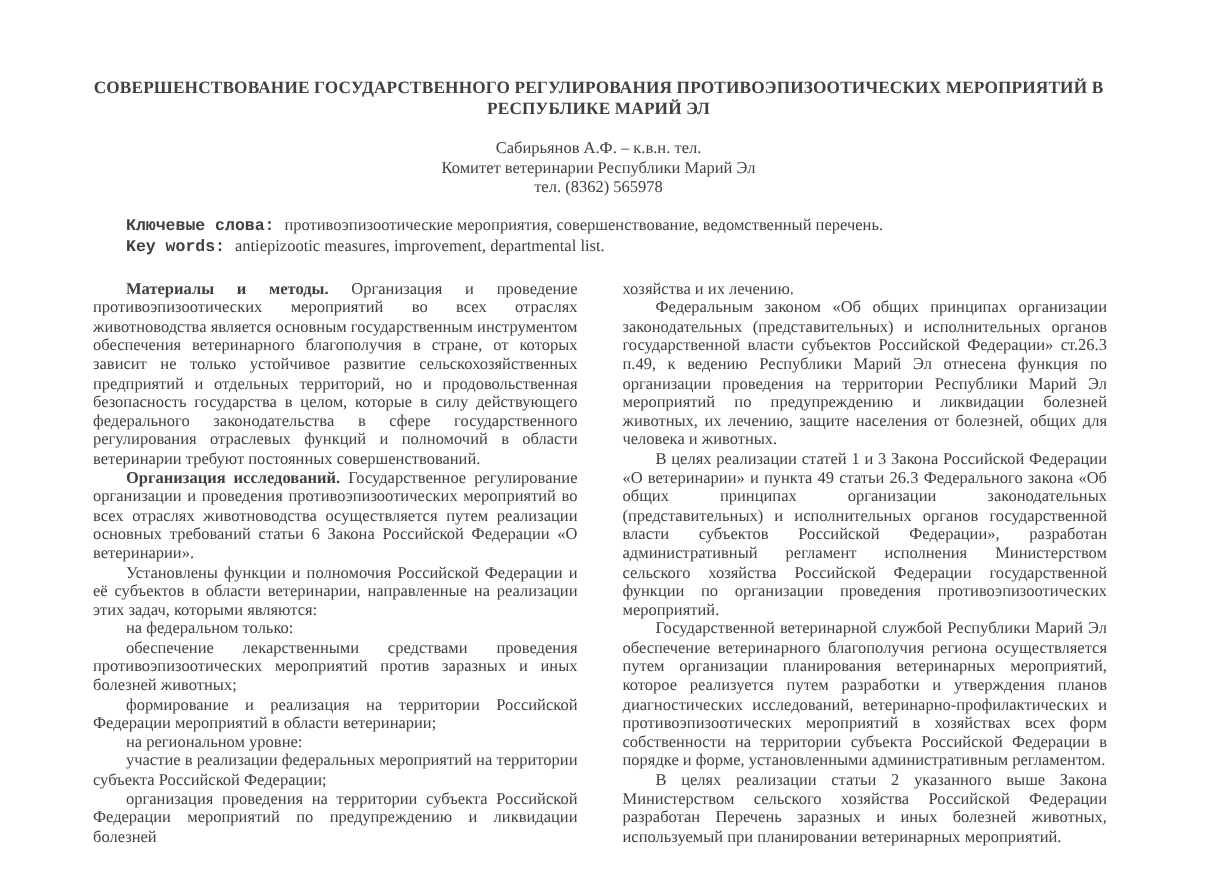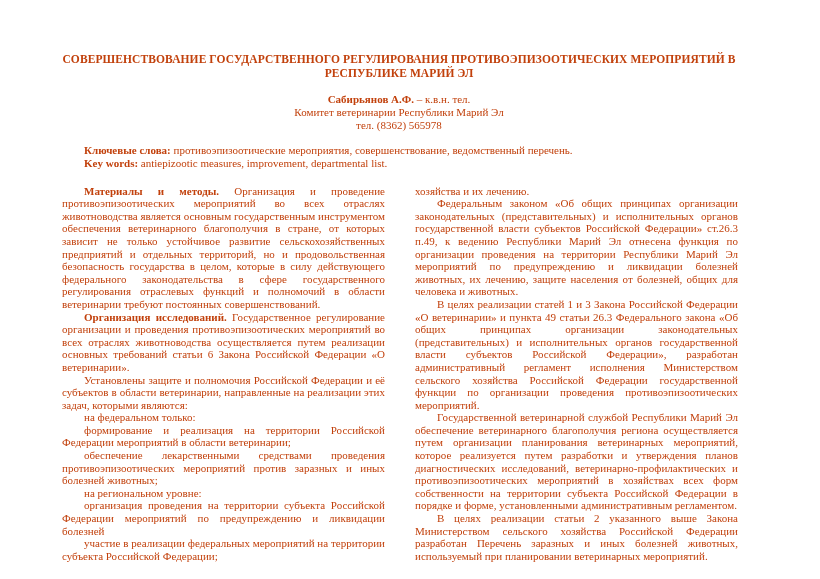--- a/index.html
+++ b/index.html
@@ -7,47 +7,47 @@
     padding: 0;
     background: #ffffff;
   }
   .page {
     position: relative;
     width: 776px;
     height: 579px;
     background: #ffffff;
     overflow: hidden;
     font-family: "Liberation Serif", "DejaVu Serif", serif;
-    color: #c2410c;
+    color: #404040;
   }
   .title {
     margin: 53px 40px 0 62px;
     text-align: center;
     font-weight: bold;
     font-size: 11.5px;
     line-height: 13.5px;
     letter-spacing: 0.1px;
   }
   .authors {
     margin: 13px 40px 0 62px;
     text-align: center;
     font-size: 11px;
     line-height: 13px;
   }
-  .author-line b { font-weight: bold; }
+  .author-line b { font-weight: normal; }
   .keywords {
     margin: 12px 38px 0 62px;
     font-size: 11px;
     line-height: 12.8px;
   }
   .kw-line {
     margin: 0;
     text-indent: 22px;
   }
-  .kw-line b { font-weight: bold; }
+  .kw-line b { font-weight: bold; font-family: Liberation Mono, monospace; }
   .columns {
     display: flex;
     gap: 30px;
     margin: 15px 38px 0 62px;
   }
   .col {
     width: 50%;
     font-size: 11px;
     line-height: 12.6px;
     text-align: justify;
@@ -75,27 +75,27 @@
   <div class="keywords">
     <p class="kw-line"><b>Ключевые слова: </b><span>противоэпизоотические мероприятия, совершенствование, ведомственный перечень.</span></p>
     <p class="kw-line"><b>Key words: </b><span>antiepizootic measures, improvement, departmental list.</span></p>
   </div>
 
   <div class="columns">
 
     <div class="col">
       <p><b>Материалы и методы. </b><span>Организация и проведение противоэпизоотических мероприятий во всех отраслях животноводства является основным государственным инструментом обеспечения ветеринарного благополучия в стране, от которых зависит не только устойчивое развитие сельскохозяйственных предприятий и отдельных территорий, но и продовольственная безопасность государства в целом, которые в силу действующего федерального законодательства в сфере государственного регулирования отраслевых функций и полномочий в области ветеринарии требуют постоянных совершенствований.</span></p>
       <p><b>Организация исследований. </b><span>Государственное регулирование организации и проведения противоэпизоотических мероприятий во всех отраслях животноводства осуществляется путем реализации основных требований статьи 6 Закона Российской Федерации «О ветеринарии».</span></p>
-      <p><span>Установлены защите и полномочия Российской Федерации и её субъектов в области ветеринарии, направленные на реализации этих задач, которыми являются:</span></p>
+      <p><span>Установлены функции и полномочия Российской Федерации и её субъектов в области ветеринарии, направленные на реализации этих задач, которыми являются:</span></p>
       <p><span>на федеральном только:</span></p>
+      <p><span>обеспечение лекарственными средствами проведения противоэпизоотических мероприятий против заразных и иных болезней животных;</span></p>
       <p><span>формирование и реализация на территории Российской Федерации мероприятий в области ветеринарии;</span></p>
-      <p><span>обеспечение лекарственными средствами проведения противоэпизоотических мероприятий против заразных и иных болезней животных;</span></p>
       <p><span>на региональном уровне:</span></p>
+      <p><span>участие в реализации федеральных мероприятий на территории субъекта Российской Федерации;</span></p>
       <p><span>организация проведения на территории субъекта Российской Федерации мероприятий по предупреждению и ликвидации болезней</span></p>
-      <p><span>участие в реализации федеральных мероприятий на территории субъекта Российской Федерации;</span></p>
     </div>
 
     <div class="col">
       <p class="no-indent"><span>хозяйства и их лечению.</span></p>
       <p><span>Федеральным законом «Об общих принципах организации законодательных (представительных) и исполнительных органов государственной власти субъектов Российской Федерации» ст.26.3 п.49, к ведению Республики Марий Эл отнесена функция по организации проведения на территории Республики Марий Эл мероприятий по предупреждению и ликвидации болезней животных, их лечению, защите населения от болезней, общих для человека и животных.</span></p>
       <p><span>В целях реализации статей 1 и 3 Закона Российской Федерации «О ветеринарии» и пункта 49 статьи 26.3 Федерального закона «Об общих принципах организации законодательных (представительных) и исполнительных органов государственной власти субъектов Российской Федерации», разработан административный регламент исполнения Министерством сельского хозяйства Российской Федерации государственной функции по организации проведения противоэпизоотических мероприятий.</span></p>
       <p><span>Государственной ветеринарной службой Республики Марий Эл обеспечение ветеринарного благополучия региона осуществляется путем организации планирования ветеринарных мероприятий, которое реализуется путем разработки и утверждения планов диагностических исследований, ветеринарно-профилактических и противоэпизоотических мероприятий в хозяйствах всех форм собственности на территории субъекта Российской Федерации в порядке и форме, установленными административным регламентом.</span></p>
       <p><span>В целях реализации статьи 2 указанного выше Закона Министерством сельского хозяйства Российской Федерации разработан Перечень заразных и иных болезней животных, используемый при планировании ветеринарных мероприятий.</span></p>
     </div>
 

